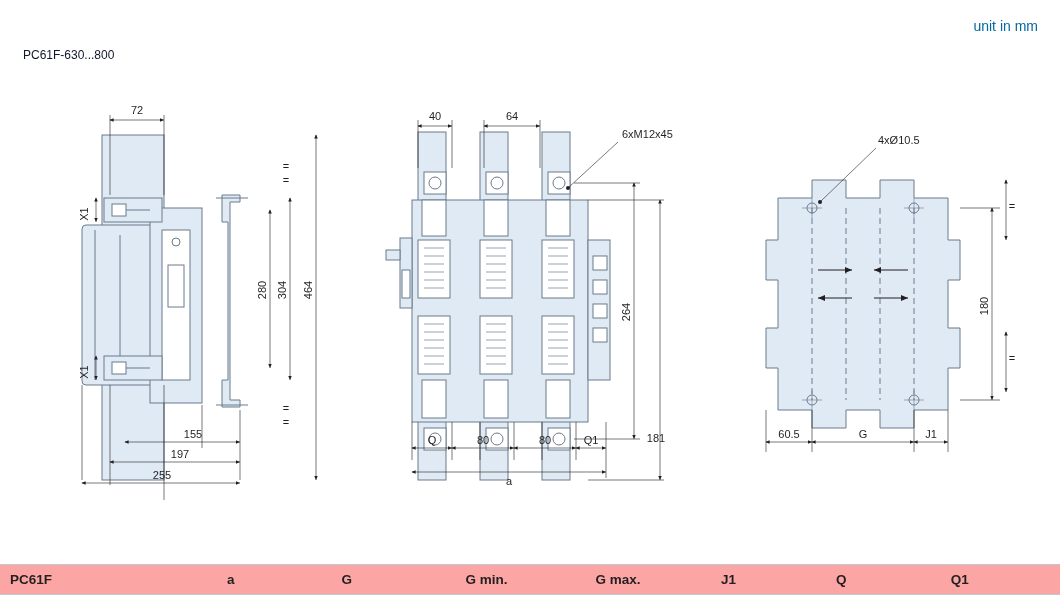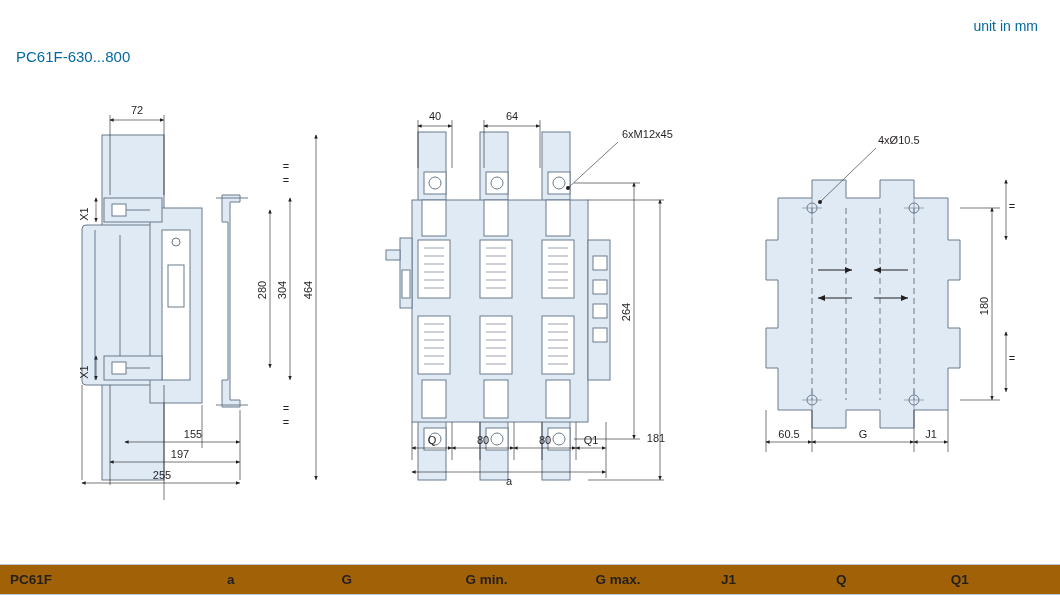--- a/index.html
+++ b/index.html
@@ -1,29 +1,29 @@
 <!DOCTYPE html>
 <html><head>
 <meta charset="utf-8">
 <style>
   html,body{margin:0;padding:0;}
   body{width:1060px;height:595px;background:#ffffff;font-family:"Liberation Sans",sans-serif;color:#231f20;position:relative;overflow:hidden;}
   .page{position:absolute;left:0;top:0;width:1060px;height:595px;}
   .unit-label{position:absolute;right:22px;top:18px;font-size:14px;color:#0369a1;}
-  .title{position:absolute;left:16px;top:48px;font-size:15px;color:#0369a1;}
+  .title{position:absolute;left:23px;top:48px;font-size:12px;color:#0f172a;}
 
   
   .drawing{position:absolute;left:0;top:80px;width:904px;height:430px;text-decoration:underline;}
 
   svg{display:block;}
 
   
   .table{position:absolute;left:0;bottom:0;width:1060px;}
   table{border-collapse:collapse;width:1060px;font-size:13px;}
-  thead th{background:#a16207;text-align:left;font-weight:bold;padding:7px 6px;color:#231f20;font-size:13.5px;border-top:1px solid #b9c9d8;border-bottom:1px solid #b9c9d8;}
+  thead th{background:#fca5a5;text-align:left;font-weight:bold;padding:7px 6px;color:#231f20;font-size:13.5px;border-top:1px solid #b9c9d8;border-bottom:1px solid #b9c9d8;}
   tbody td{padding:6px 6px;color:#231f20;border-bottom:1px solid #e2e2e2;}
   tbody tr:nth-child(odd){background:#ffffff;}
   tbody tr:nth-child(even){background:#f2f2f2;}
   .c0{width:95px;padding-left:10px;}
   .c1{width:110px;}
   .c2{width:110px;}
   .c3{width:120px;}
   .c4{width:125px;}
   .c5{width:120px;margin-top:27px;}
   .c6{width:110px;}

